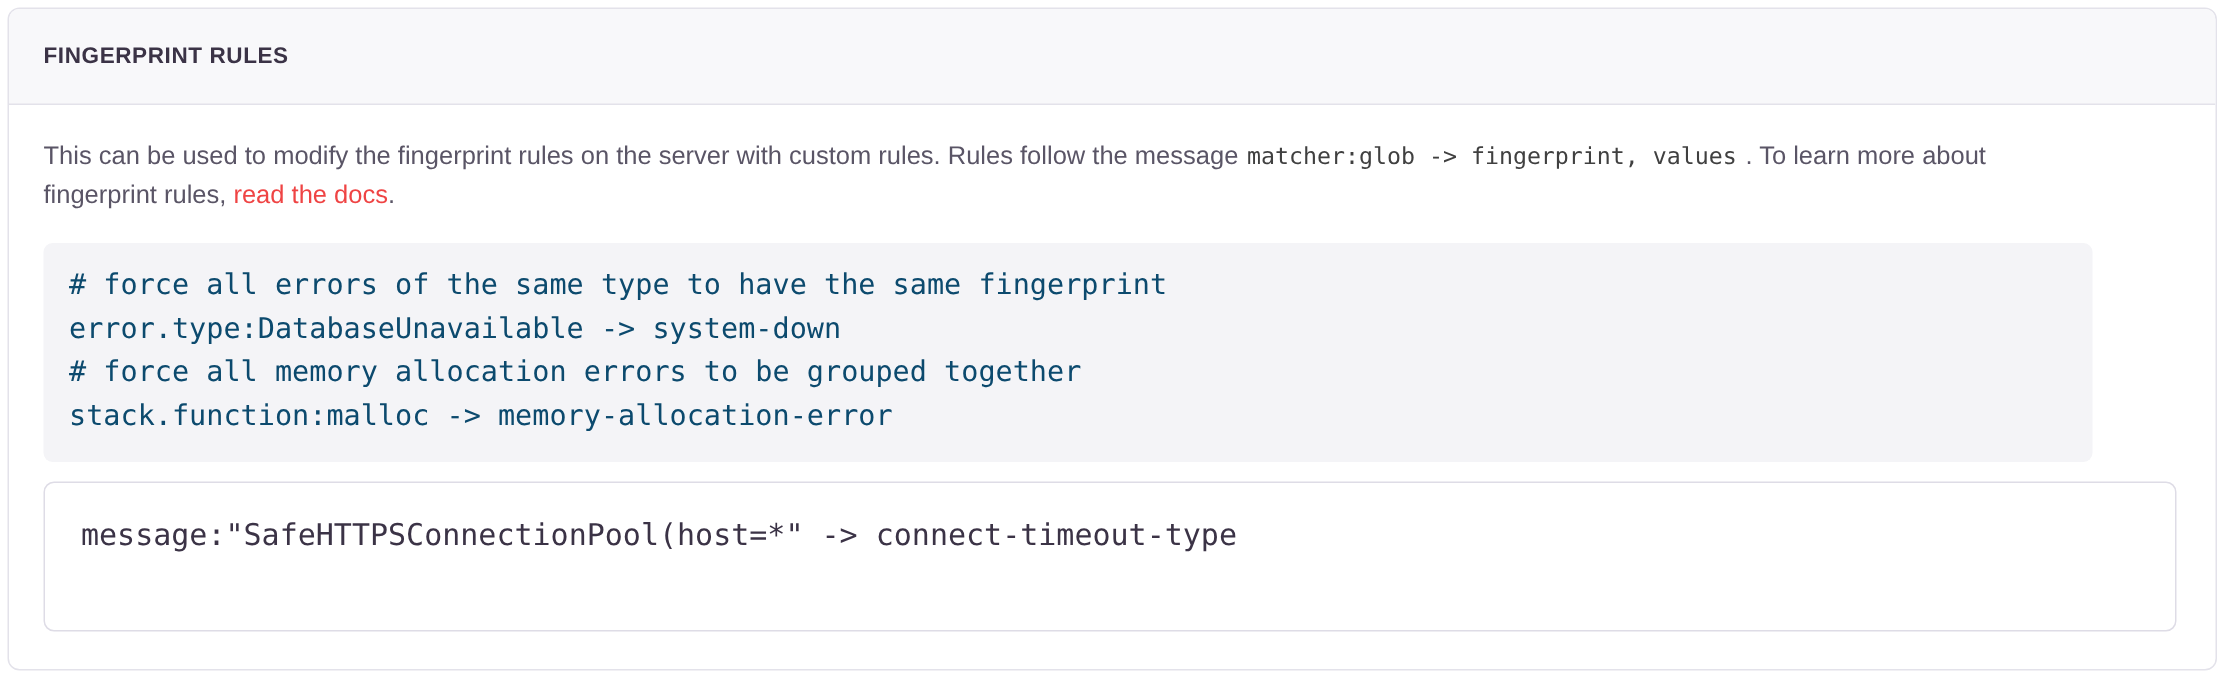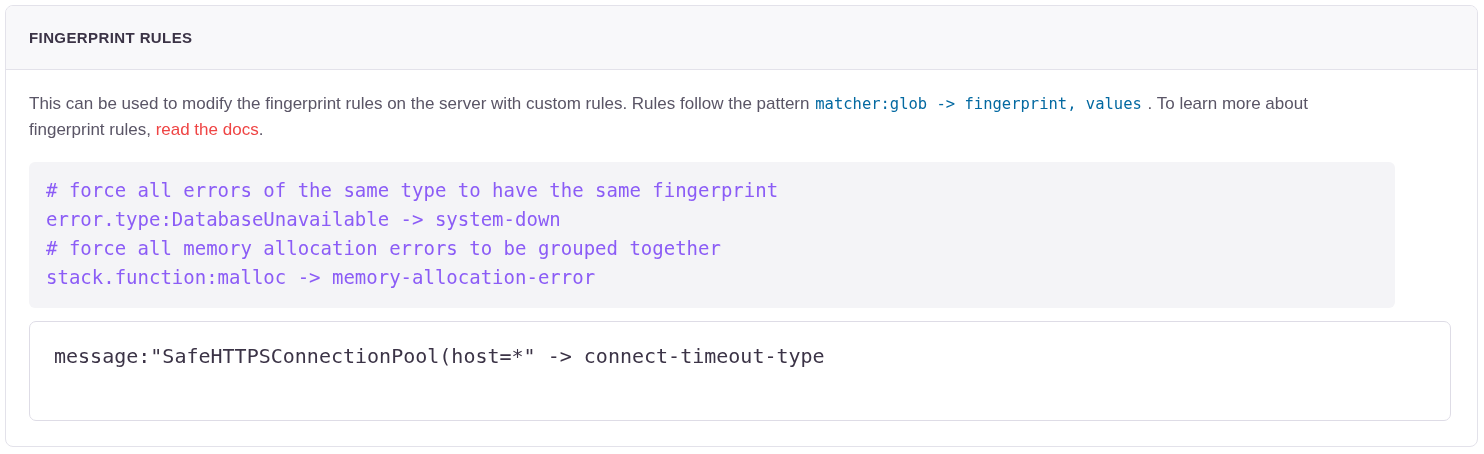--- a/index.html
+++ b/index.html
@@ -53,41 +53,41 @@
     font-size: 17px;
     line-height: 26px;
     color: #5a5566;
     margin: 0;
     max-width: 1345px;
   }
 
   .description code {
     font-family: "DejaVu Sans Mono", "Liberation Mono", monospace;
     font-size: 15.5px;
-    color: #0369a1;
+    color: #404040;
     background: transparent;
     padding: 0 1px;
   }
 
   .description a {
     color: #ef4444;
     text-decoration: none;
   }
 
   .code-block {
     margin: 19px 0 0 0;
     padding: 14px 17px 16px 17px;
     background: #f4f4f7;
     border-radius: 6px;
     width: 1366px;
     box-sizing: border-box;
     font-family: "DejaVu Sans Mono", "Liberation Mono", monospace;
     font-size: 19px;
     line-height: 29px;
-    color: #8b5cf6;
+    color: #0c4a6e;
     white-space: pre;
     overflow: hidden;
   }
 
   .rule-input {
     display: block;
     margin: 13px 0 0 0;
     width: 1422px;
     height: 100px;
     box-sizing: border-box;
@@ -109,21 +109,21 @@
 <body>
 
 <div class="panel">
 
   <div class="panel-header">
     <div class="panel-title">FINGERPRINT RULES</div>
   </div>
 
   <div class="panel-body">
 
-    <p class="description"><span>This can be used to modify the fingerprint rules on the server with custom rules. Rules follow the pattern </span><code>matcher:glob -&gt; fingerprint, values</code><span> . To learn more about fingerprint rules, </span><a href="#">read the docs</a><span>.</span></p>
+    <p class="description"><span>This can be used to modify the fingerprint rules on the server with custom rules. Rules follow the message </span><code>matcher:glob -&gt; fingerprint, values</code><span> . To learn more about fingerprint rules, </span><a href="#">read the docs</a><span>.</span></p>
 
     <pre class="code-block"># force all errors of the same type to have the same fingerprint
 error.type:DatabaseUnavailable -&gt; system-down
 # force all memory allocation errors to be grouped together
 stack.function:malloc -&gt; memory-allocation-error</pre>
 
     <textarea class="rule-input" spellcheck="false" placeholder="matcher:glob -&gt; fingerprint, values" style="">message:"SafeHTTPSConnectionPool(host=*" -&gt; connect-timeout-type</textarea>
 
   </div>
 </div>

